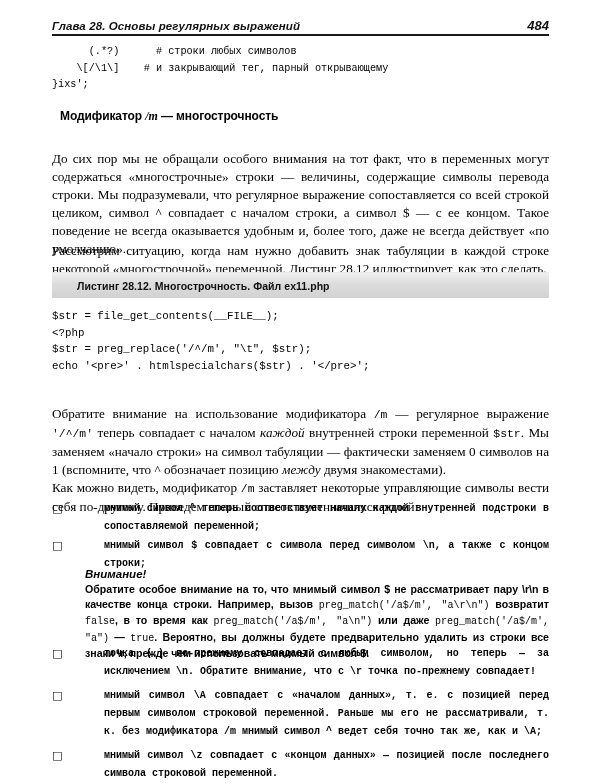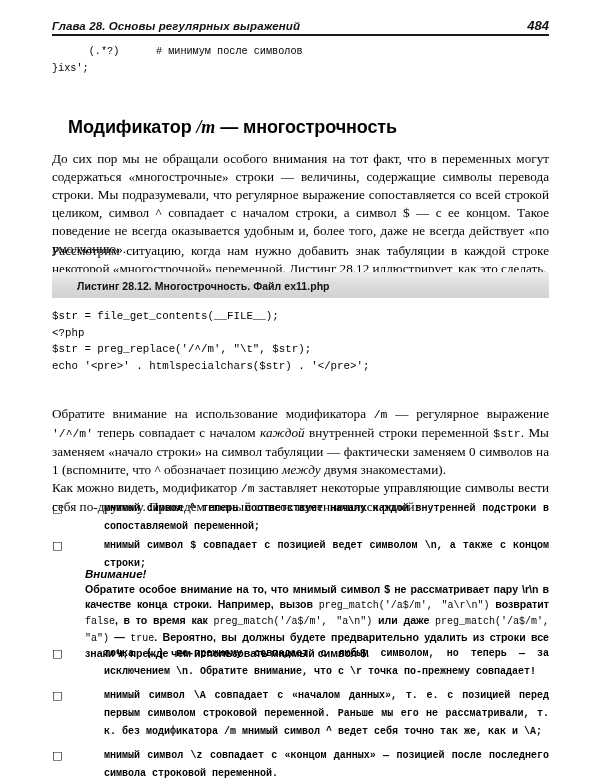--- a/index.html
+++ b/index.html
@@ -72,23 +72,23 @@
     top: 44px;
     width: 497px;
   }
   .codeblock-top .code { font-size: 10.2px; line-height: 16.5px;}
 
   
   h2.section-title {
     position: absolute;
     left: 52px;
     top: 101px;
-    margin: 16px;
-    font-family: "Liberation Sans", sans-serif;
-    font-size: 18px;
+    margin: 8px;
+    font-family: "Liberation Sans", sans-serif;
+    font-size: 12px;
     font-weight: bold;
     letter-spacing: -0.1px;
     color: #000;
   }
   h2.section-title .ital {
     font-style: italic;
     font-family: "Liberation Serif", serif;
     font-weight: bold;
   }
 
@@ -198,21 +198,22 @@
 
 <div class="page">
 
   <div class="runhead">
     <div class="runhead-title">Глава 28. Основы регулярных выражений</div>
     <div class="runhead-page">484</div>
   </div>
   <div class="runhead-rule"></div>
 
   <div class="codeblock-top">
-    <div class="code">      (.*?)      # минимум после символов</div>
+    <div class="code">      (.*?)      # строки любых символов</div>
+    <div class="code">    \[/\1\]    # и закрывающий тег, парный открывающему</div>
     <div class="code">}ixs';</div>
   </div>
 
   <h2 class="section-title"><span>Модификатор </span><span class="ital">/m</span><span> — многострочность</span></h2>
 
   <div class="para" style="top:126px;">До сих пор мы не обращали особого внимания на тот факт, что в переменных могут содержаться «многострочные» строки — величины, содержащие символы перевода строки. Мы подразумевали, что регулярное выражение сопоставляется со всей строкой целиком, символ ^ совпадает с началом строки, а символ $ — с ее концом. Такое поведение не всегда оказывается удобным и, более того, даже не всегда действует «по умолчанию».</div>
 
   <div class="para" style="top:218px;">Рассмотрим ситуацию, когда нам нужно добавить знак табуляции в каждой строке некоторой «многострочной» переменной. Листинг 28.12 иллюстрирует, как это сделать.</div>
 
   <div class="listing-bar" style="top:272px;">
@@ -230,21 +231,21 @@
 
   <div class="para" style="top:455px;"><span>Как можно видеть, модификатор </span><span class="mono">/m</span><span> заставляет некоторые управляющие символы вести себя по-другому. Приведем полный список изменившихся ролей:</span></div>
 
   <div class="bullet" style="top:500px;">
     <div class="marker">□</div>
     <div class="btext">мнимый символ ^ теперь соответствует началу каждой внутренней подстроки в сопоставляемой переменной;</div>
   </div>
 
   <div class="bullet" style="top:537px;">
     <div class="marker">□</div>
-    <div class="btext">мнимый символ $ совпадает с позицией ведет символом \n, а также с концом строки;</div>
+    <div class="btext">мнимый символ $ совпадает с символа перед символом \n, а также с концом строки;</div>
   </div>
 
   <div class="note" style="top:568px;">
     <div class="note-title">Внимание!</div>
     <div class="note-body"><span>Обратите особое внимание на то, что мнимый символ $ не рассматривает пару \r\n в качестве конца строки. Например, вызов </span><span class="mono">preg_match('/a$/m', "a\r\n")</span><span> возвратит </span><span class="mono">false</span><span>, в то время как </span><span class="mono">preg_match('/a$/m', "a\n")</span><span> или даже </span><span class="mono">preg_match('/a$/m', "a")</span><span> — </span><span class="mono">true</span><span>. Вероятно, вы должны будете предварительно удалить из строки все знаки \r, прежде чем использовать мнимый символ $.</span></div>
   </div>
 
   <div class="bullet" style="top:645px;">
     <div class="marker">□</div>
     <div class="btext">точка (.) по-прежнему совпадает с любым символом, но теперь — за исключением \n. Обратите внимание, что с \r точка по-прежнему совпадает!</div>

